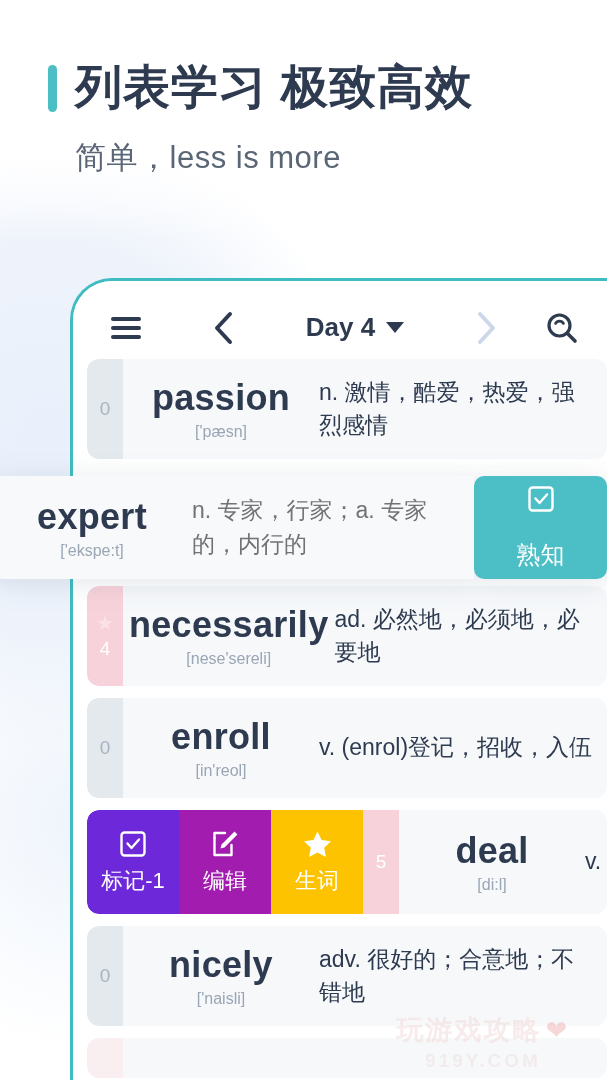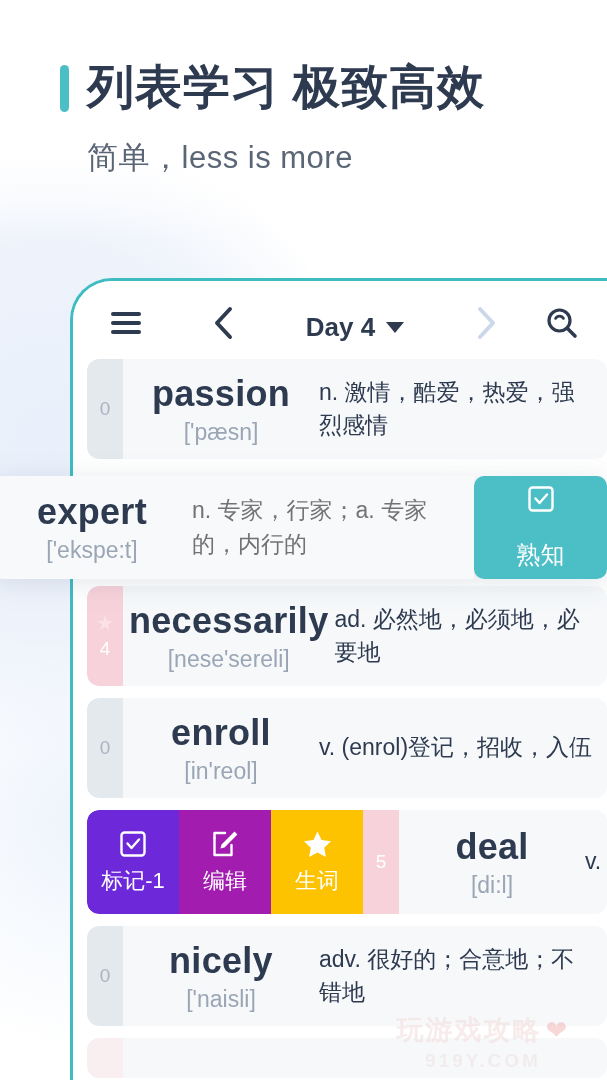--- a/index.html
+++ b/index.html
@@ -23,21 +23,21 @@
     position:absolute; left:-120px; top:560px; width:420px; height:520px;
     border-radius:50%;
     background:radial-gradient(circle at 50% 50%, #eef4fc 0%, rgba(255,255,255,0) 70%);
   }
   .bg-top-fade {
     position:absolute; left:0; top:0; width:607px; height:240px;
     background:linear-gradient(180deg,#ffffff 0%, #ffffff 60%, rgba(255,255,255,0) 100%);
   }
 
   
-  .hero { position:absolute; left:16px; top:0; width:511px; z-index:3; }
+  .hero { position:absolute; left:4px; top:0; width:511px; z-index:3; }
   .hero-title-row {
     display:flex; align-items:center; gap:18px;
     padding:62px 0 0 44px;
   }
   .accent-bar {
     width:9px; height:47px; border-radius:5px; background:#4cbfc6; flex:0 0 auto;
     margin-top:3px;
   }
   .hero-title {
     font-size:47px; font-weight:bold; color:#2d3a4f; letter-spacing:1px;
@@ -55,21 +55,21 @@
     border-top:3px solid #3fbcc2;
     border-top-left-radius:42px;
     background:#ffffff;
     z-index:2;
     overflow:hidden;
   }
   .phone-inner { position:absolute; inset:0; padding:0 0 0 0; }
 
   
   .toolbar {
-    height:78px; display:flex; 
+    height:78px; display:flex; align-items:center;
     padding:15px 18px 0 26px; background:#ffffff;
   }
   .tb-btn {
     flex:0 0 auto; display:flex; align-items:center; justify-content:center;
     width:54px; height:54px; color:#2d3a4f;
   }
   .tb-spacer { flex:1 1 auto; }
   .tb-title {
     display:flex; align-items:center; gap:11px;
     font-size:26px; font-weight:bold; color:#2d3a4f;
@@ -92,21 +92,21 @@
     display:flex; flex-direction:column; align-items:center; justify-content:center;
     color:#a9b3c2; font-size:19px; gap:5px;
   }
   .idx.marked { background:#f7d2da; color:#ffffff; }
   .idx .star-sm { font-size:20px; line-height:1; color:#fbe2e8; }
   .word-col {
     flex:0 0 196px; display:flex; flex-direction:column;
     align-items:center; justify-content:center; gap:4px; padding:12px 6px;
   }
   .word { font-size:36px; font-weight:bold; color:#2d3a4f; letter-spacing:0.3px; }
-  .phon { font-size:23px; color:#9aa5b5; }
+  .phon { font-size:16px; color:#9aa5b5; }
   .def {
     flex:1 1 auto; display:flex; align-items:center;
     font-size:23px; color:#2d3a4f; line-height:1.45;
     padding:12px 14px 12px 0;
   }
 
   
   .swipe-row {
     position:absolute; left:-8px; top:476px; width:615px; height:103px;
     display:flex; align-items:stretch; z-index:6;

